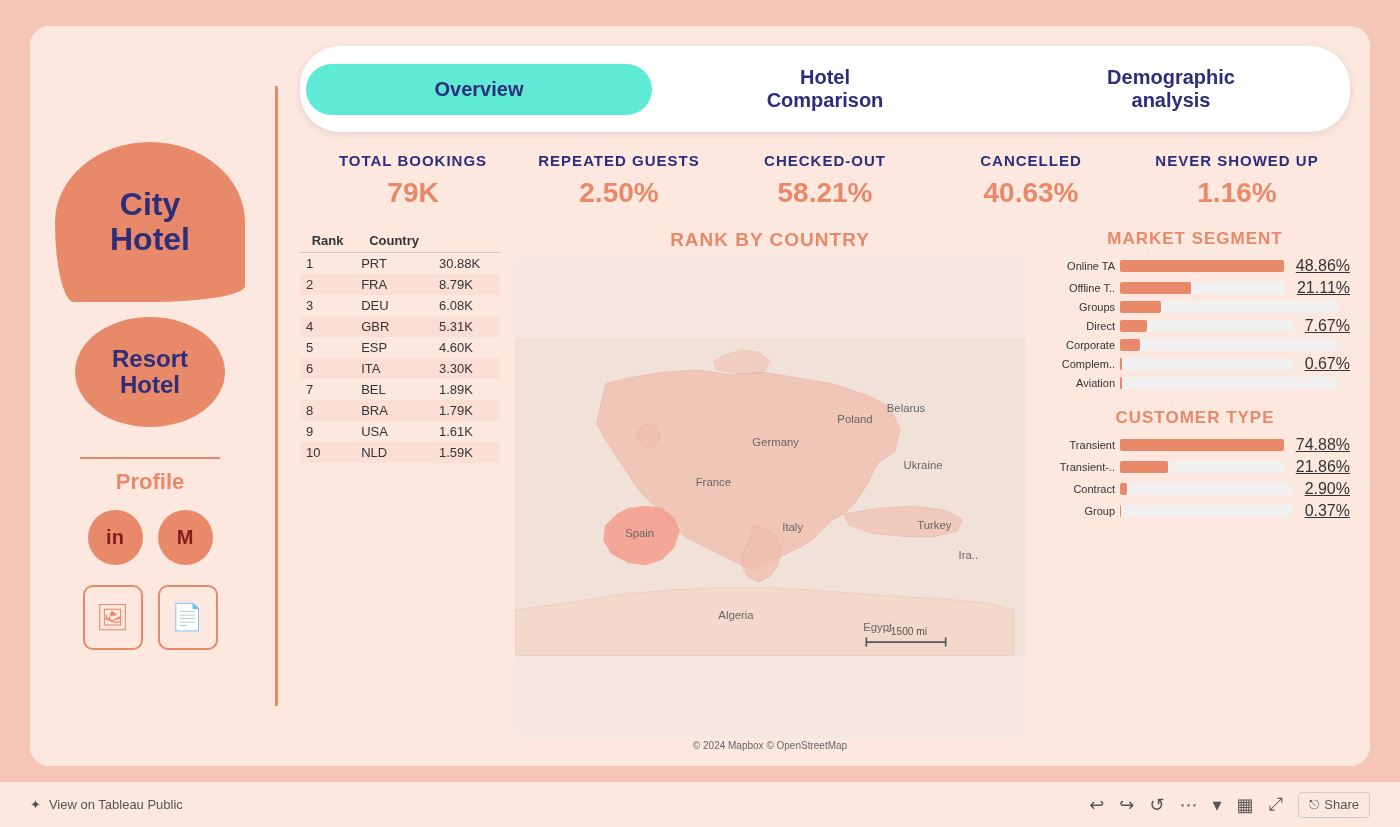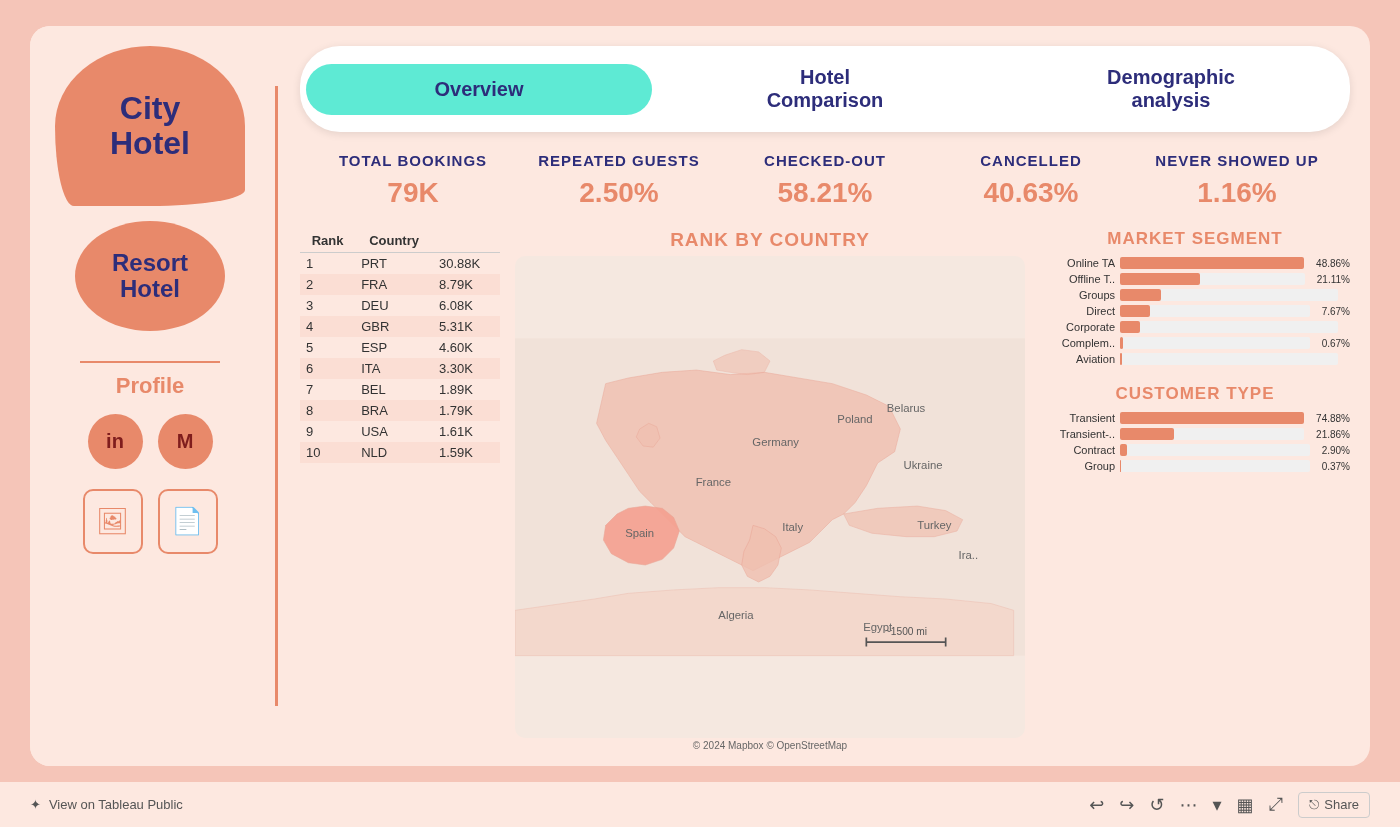--- a/index.html
+++ b/index.html
@@ -34,20 +34,21 @@
     
     .sidebar {
       width: 240px;
       background: #fde8e0;
       display: flex;
       flex-direction: column;
       align-items: center;
       padding: 20px 10px;
       z-index: 2;
       position: relative;
+      justify-content: center;
     }
 
     .hotel-city {
       background: #e8896a;
       border-radius: 50% 50% 50% 10% / 50% 50% 10% 50%;
       width: 190px;
       height: 160px;
       display: flex;
       align-items: center;
       justify-content: center;
@@ -330,22 +331,23 @@
 
     .bar-fill {
       height: 100%;
       background: #e8896a;
       border-radius: 2px;
     }
 
     .bar-pct {
       margin-left: 12px;
       color: #333;
-      font-size: 10px;
+      font-size: 16px;
       white-space: nowrap;
+      text-decoration: underline;
     }
 
     
     .bottom-bar {
       height: 45px;
       background: #fde8e0;
       display: flex;
       align-items: center;
       justify-content: space-between;
       padding: 0 30px;

